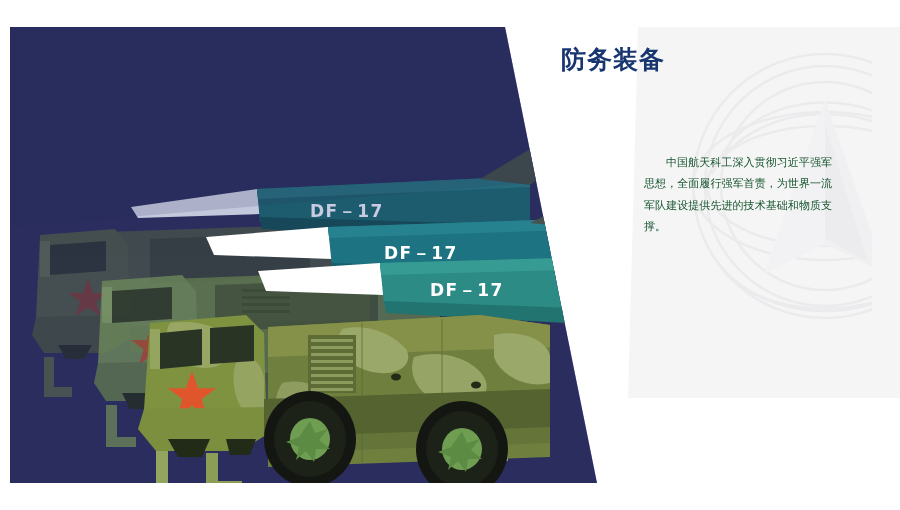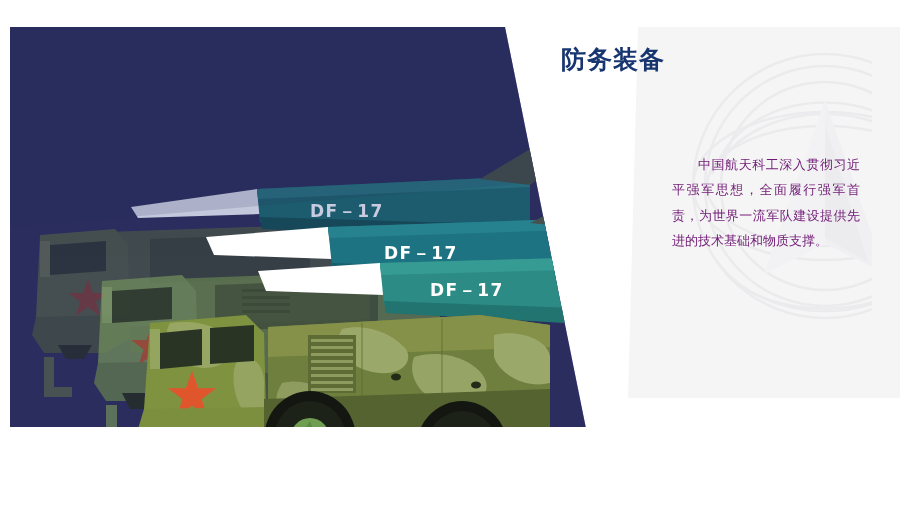--- a/index.html
+++ b/index.html
@@ -14,37 +14,37 @@
     clip-path:polygon(78px 0, 340px 0, 340px 371px, 68px 371px);
   }
   
   .watermark{
     position:absolute;left:690px;top:38px;width:270px;height:290px;
     opacity:.55;pointer-events:none;
   }
 
   
   .photo-panel{
-    position:absolute;left:10px;top:27px;width:590px;height:400px;
+    position:absolute;left:10px;top:27px;width:590px;height:456px;
     background:#c4b5fd;
     clip-path:polygon(0 0, 495px 0, 587px 456px, 0 456px);
     overflow:hidden;
   }
   .photo-svg{position:absolute;left:0;top:0;width:590px;height:456px;display:block;}
 
   
   .title{
     position:absolute;left:561px;top:43px;
     font-size:25px;font-weight:700;color:#17356f;letter-spacing:1px;
     font-family:"DejaVu Sans","Liberation Sans",sans-serif;
     white-space:nowrap;
   }
   .body-text{
-    position:absolute;left:672px;top:152px;width:188px;
-    font-size:13px;line-height:1.95;color:#701a75;
+    position:absolute;left:644px;top:152px;width:188px;
+    font-size:11px;line-height:1.95;color:#14532d;
     text-indent:2em;text-align:justify;
     font-family:"DejaVu Sans","Liberation Sans",sans-serif;
   }
 </style>
 </head>
 <body>
 
 <div id="slide">
 
   <div class="info-panel-skew"></div>

